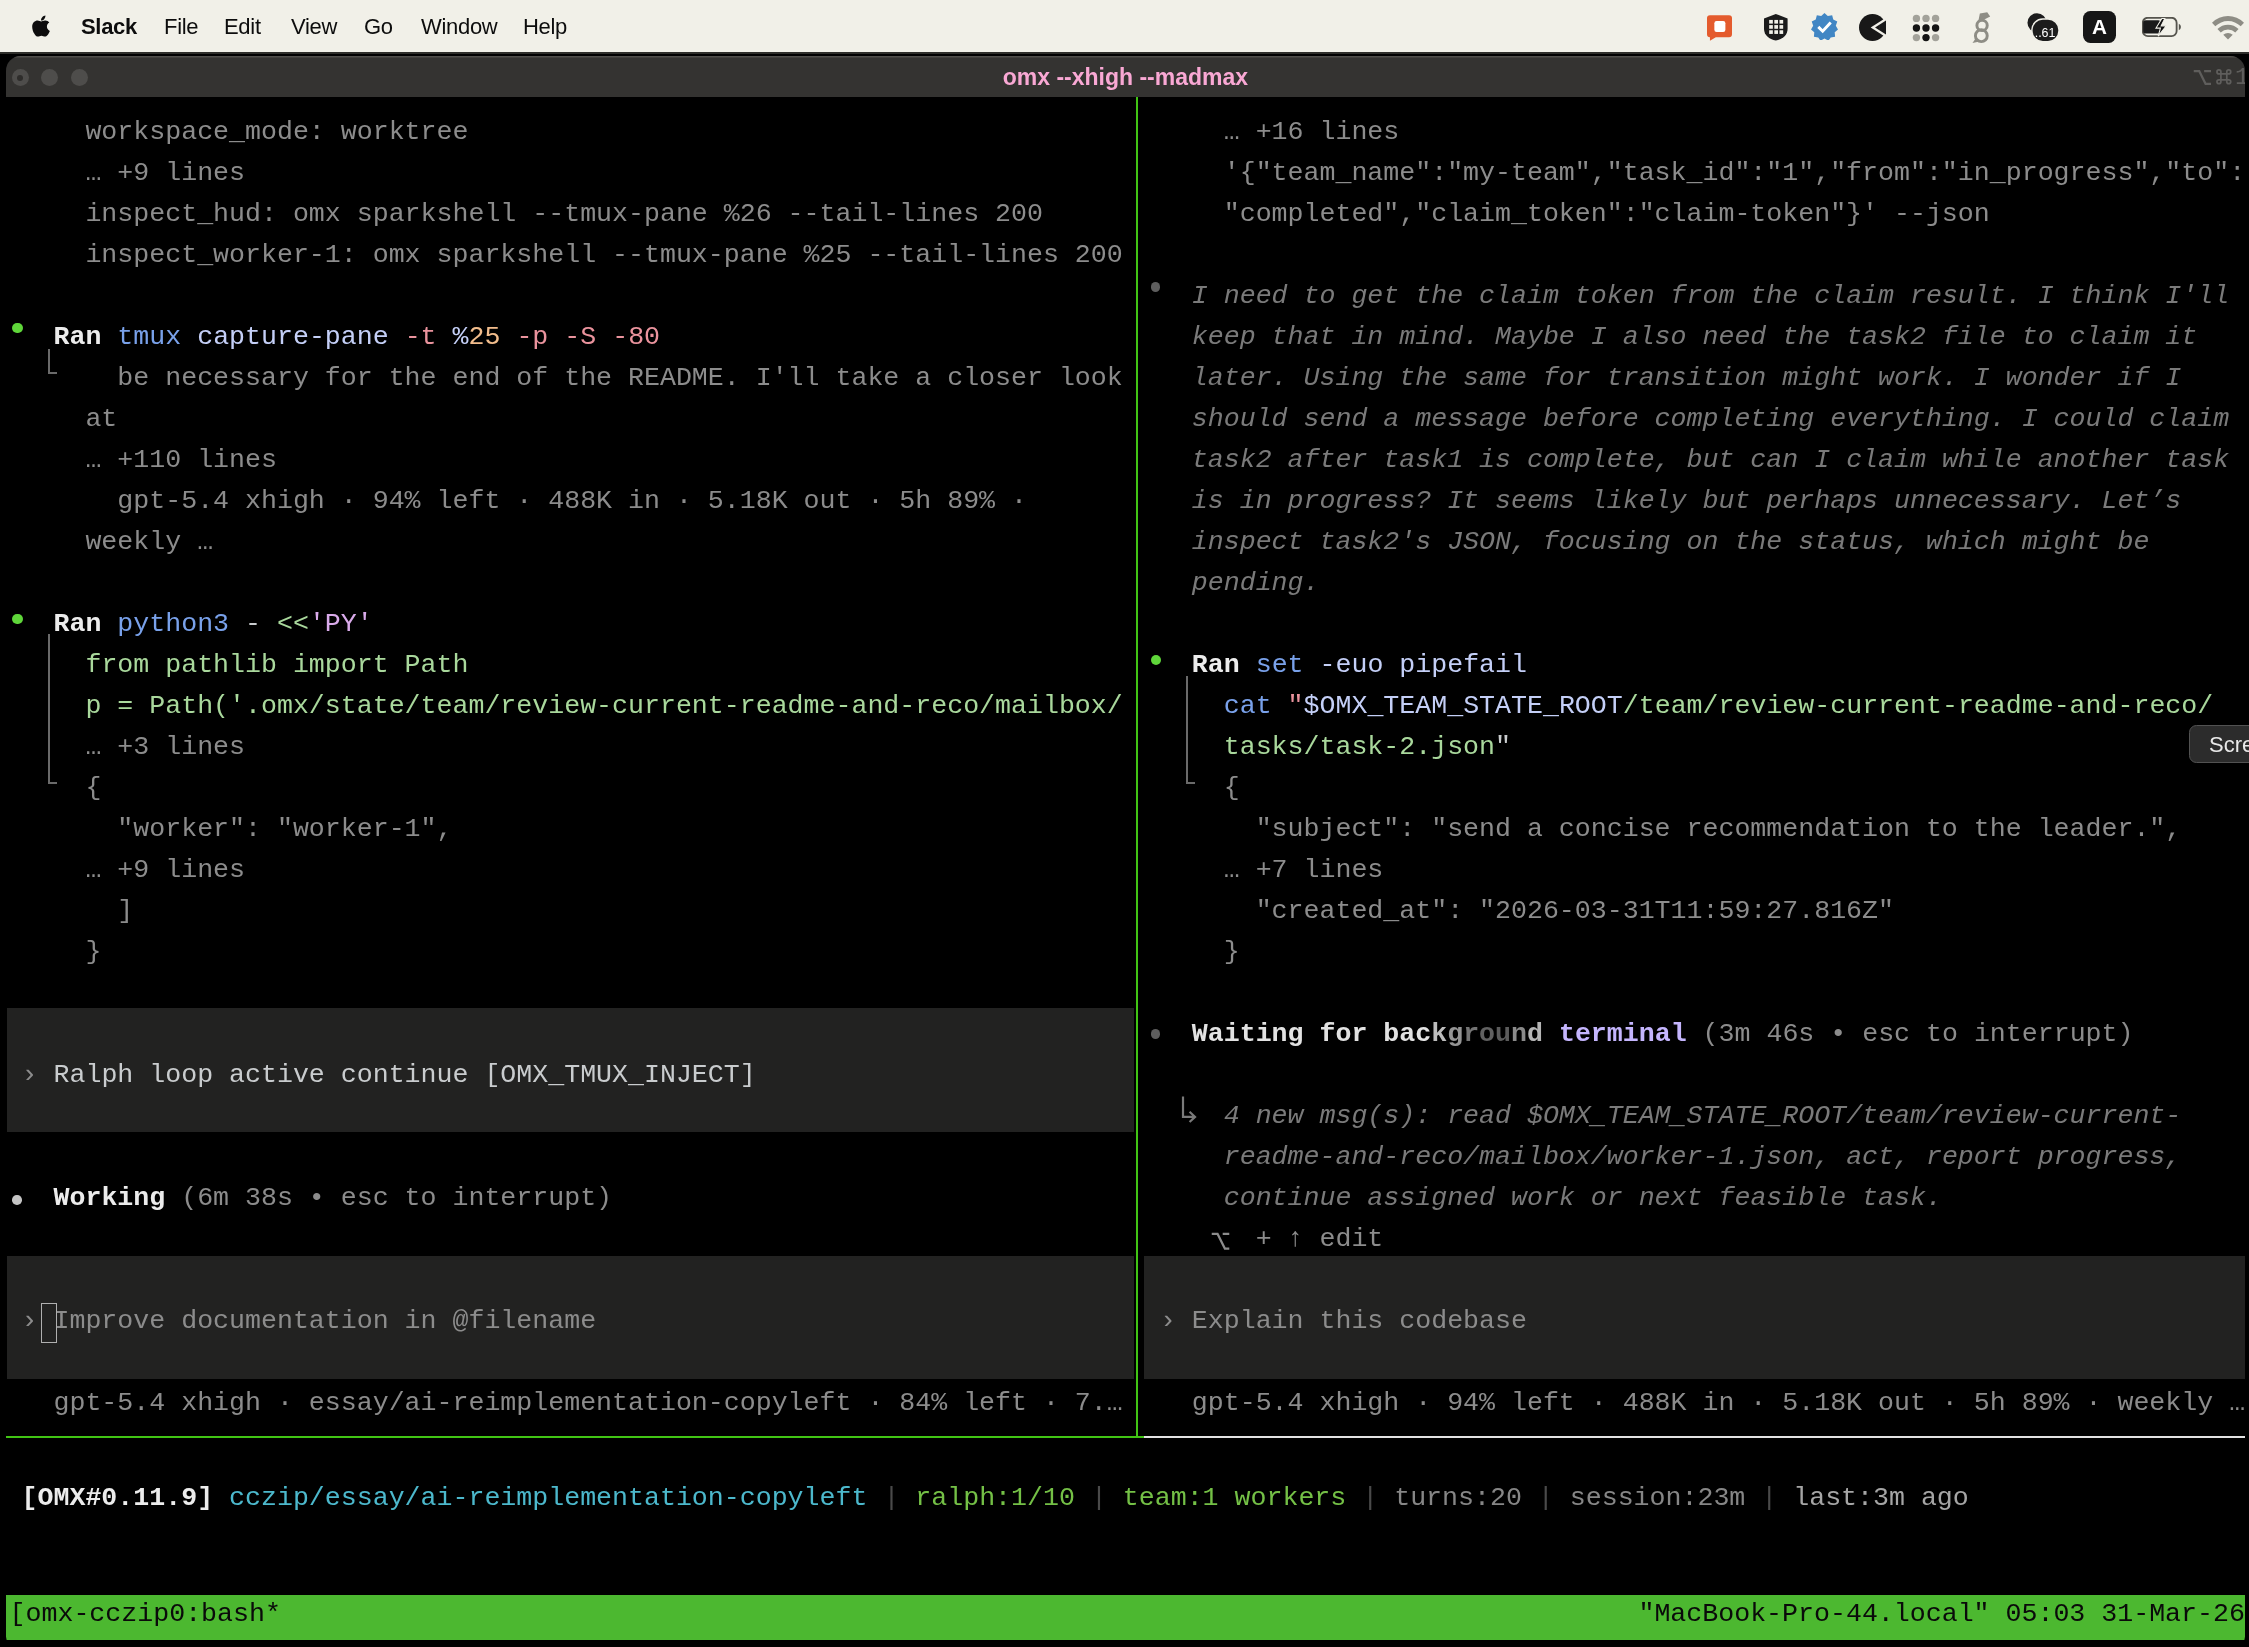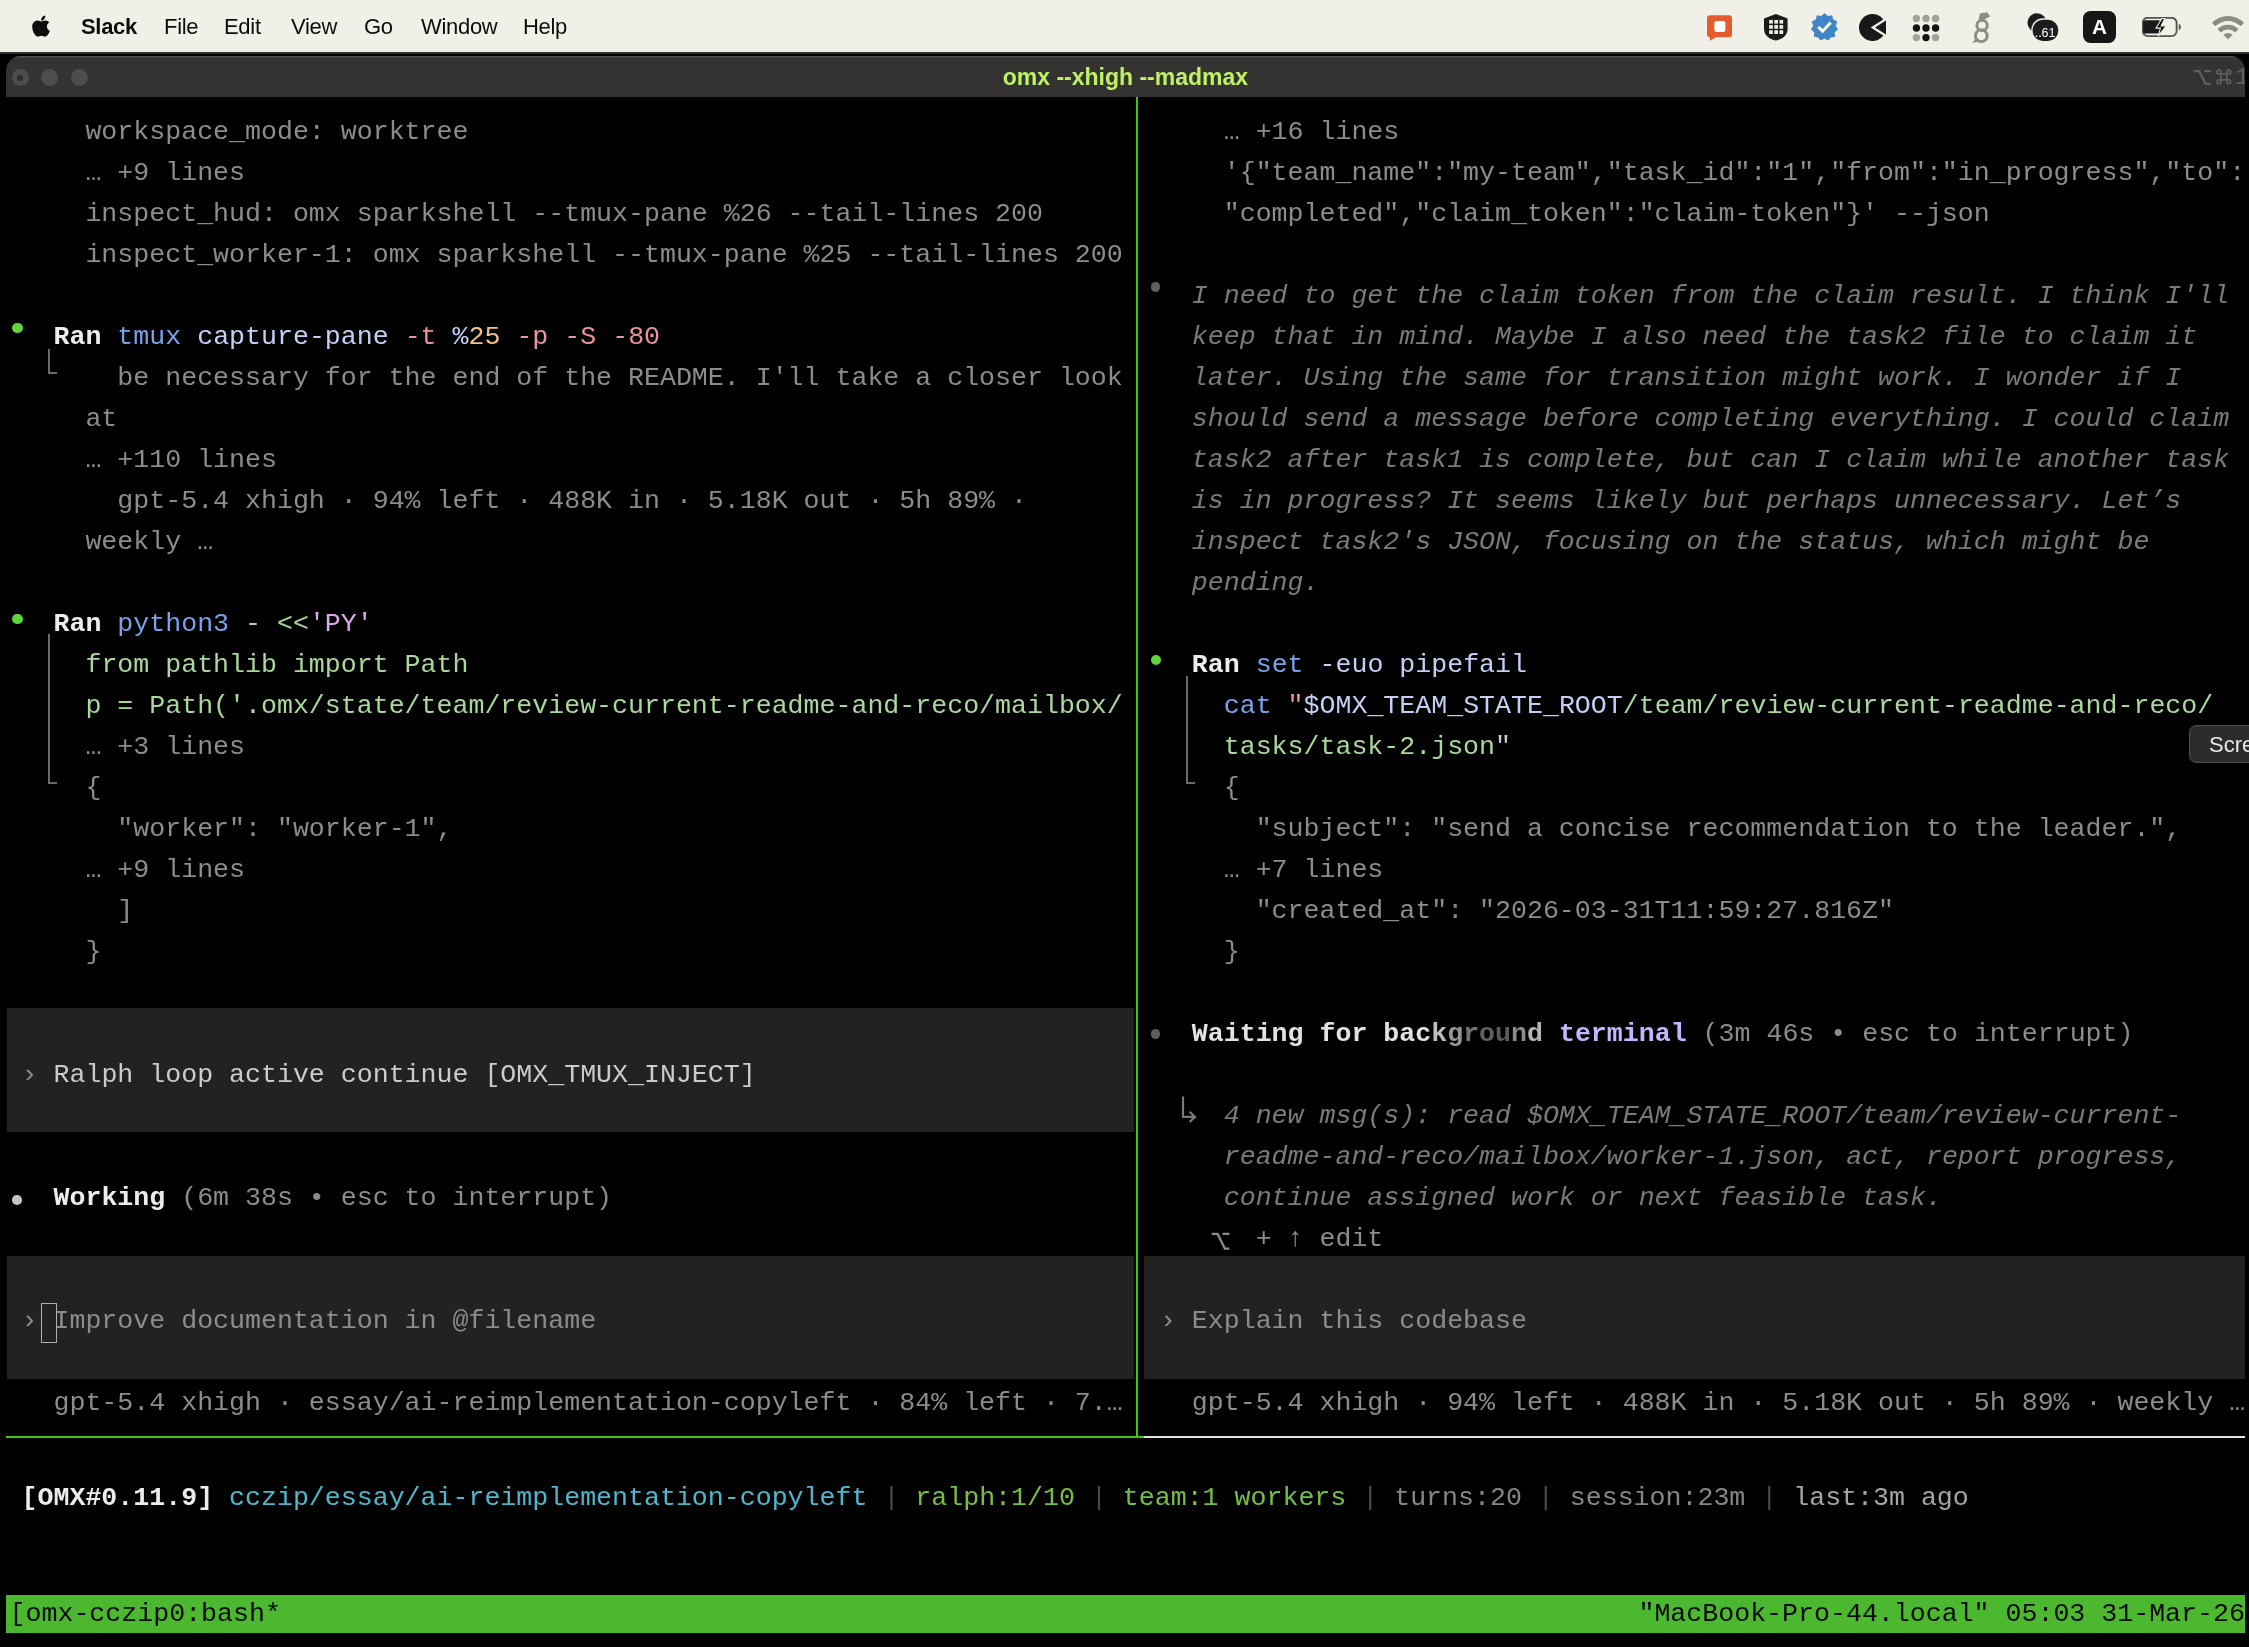--- a/index.html
+++ b/index.html
@@ -1,37 +1,37 @@
 <!DOCTYPE html>
 <html style="font-size:11.8px"><head><meta charset="utf-8"><style>
 html,body{margin:0;padding:0;width:2250px;height:1648px;background:#000;overflow:hidden}
 body{font-family:"Liberation Sans",sans-serif}
 #menubar{position:absolute;left:0;top:0;width:2250px;height:52px;background:#f1f0e8;border-bottom:2.2px solid #2e2e2a}
 .mitem{position:absolute;top:0;height:40px;line-height:53px;color:#0d0d0d;font-size:22px;letter-spacing:-0.3px}
 #win{position:absolute;left:5.9px;top:56px;width:2239px;height:1591px;background:#000;border-radius:14.8px 14.8px 10.3px 10.3px;overflow:hidden}
 #titlebar{position:absolute;left:0;top:0;width:2239px;height:41px;background:#343331;box-shadow:inset 0 1.5px 0 #504f4b}
-#title{position:absolute;left:0;top:0;width:2239px;height:41px;line-height:43px;text-align:center;color:#bef264;font-size:23px;font-weight:bold}
+#title{position:absolute;left:0;top:0;width:2239px;height:41px;line-height:43px;text-align:center;color:#f9a8d4;font-size:23px;font-weight:bold}
 .tl{position:absolute;top:13.3px;width:17px;height:17px;border-radius:50%;background:#4e4d4b}
 #term{position:absolute;left:0;top:41px;width:2239px;height:1550px;background:#000}
 pre{margin:12px;font-family:"Liberation Mono",monospace;font-size:26.6px;line-height:41px;white-space:pre;font-kerning:none;font-variant-ligatures:none;color:#8c8c8c}
 .w{color:#ececec;font-weight:bold}
 .bl{color:#79a1ea}
 .lv{color:#c4cff7}
 .sa{color:#ea939d}
 .or{color:#f2bd8c}
 .pu{color:#d9aaea}
 .gr{color:#a9d89c}
 .it{font-style:italic;color:#7a7a7a}
 .lt{color:#c9ccce}
 .cy{color:#4cb8cc}
 .sg{color:#74c046}
 .sep{color:#4a4a4a}
 .blk{position:absolute;background:#222221}
 #vline{position:absolute;left:1130px;top:0;width:2.2px;height:1339px;background:#41c414}
-#tmuxbar{position:absolute;left:0;top:1498px;width:2239px;height:38px;background:#4cb830;color:#0a0a0a;font-family:"Liberation Mono",monospace;font-size:26.6px;line-height:38px}
+#tmuxbar{position:absolute;left:0;top:1498px;width:2239px;height:45px;background:#4cb830;color:#0a0a0a;font-family:"Liberation Mono",monospace;font-size:26.6px;line-height:38px}
 #cursorbox{position:absolute;left:35px;top:1206px;width:16px;height:40px;border:1.5px solid #b0b0b0;box-sizing:border-box}
 #tooltip{position:absolute;left:2189px;top:725px;width:103px;height:38px;background:#2c2c2c;border:1.5px solid #525252;border-radius:7.4px;color:#e8e8e8;font-size:22px;line-height:37px;padding-left:19px;box-sizing:border-box}
 .icon{position:absolute}
 </style></head><body>
 <div id="menubar">
 <svg style="position:absolute;left:31px;top:14px" width="20" height="24" viewBox="0 0 384 512">
       <path fill="#0d0d0d" d="M318.7 268.7c-.2-36.7 16.4-64.4 50-84.8-18.8-26.9-47.2-41.7-84.7-44.6-35.5-2.7-74.3 20.7-88.5 20.7-15 0-49.4-19.7-76.4-19.7C63.3 141.2 4 184.8 4 273.5q0 39.3 14.4 81.2c12.8 36.7 59 126.7 107.2 125.2 25.2-.6 43-17.9 75.8-17.9 31.8 0 48.3 17.9 76.4 17.9 48.6-.7 90.4-82.5 102.6-119.3-65.2-30.7-61.7-90-61.7-91.9zm-56.6-164.2c27.3-32.4 24.8-61.9 24-72.5-24.1 1.4-52 16.4-67.9 34.9-17.5 19.8-27.8 44.3-25.6 71.9 26.1 2 49.9-11.4 69.5-34.3z"></path>
     </svg>
 <div class="mitem" style="left:81px;font-weight:bold">Slack</div>
 <div class="mitem" style="left:164px">File</div>

